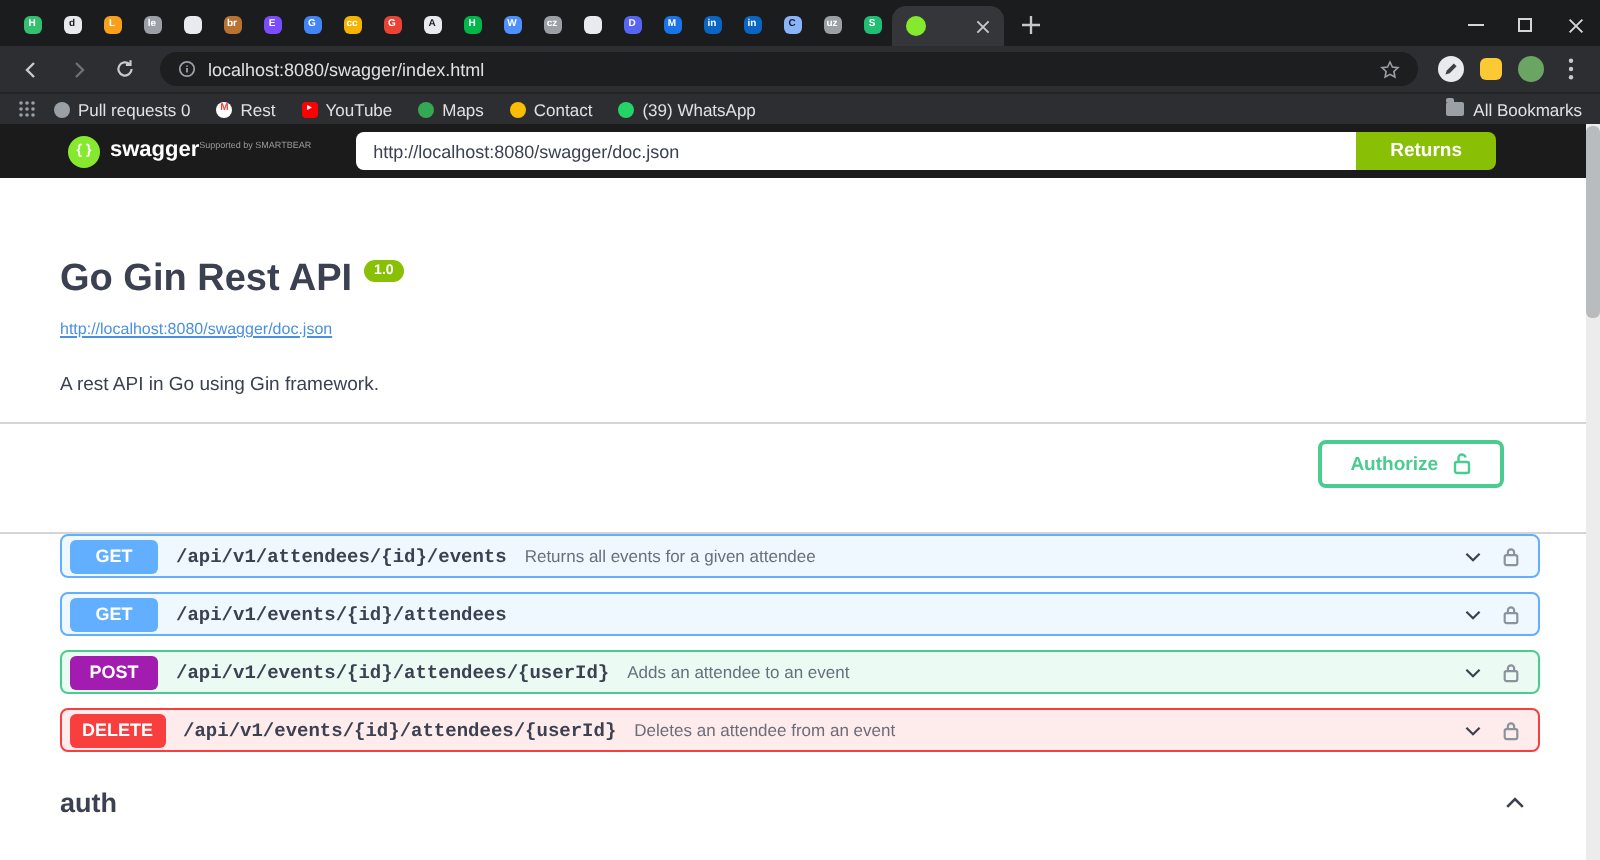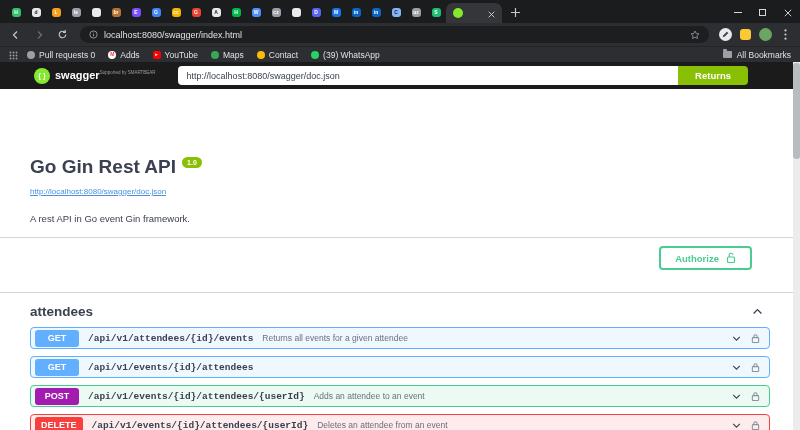--- a/index.html
+++ b/index.html
@@ -57,21 +57,21 @@
   .logo-text { font-size:11px; font-weight:bold; color:#ffffff; }
   .logo-sub { font-size:4.5px; color:#9a9a9a; margin-top:1px; }
   .url-group { flex:1; display:flex; margin-left:22px; }
   .url-input { flex:1; height:19px; border:none; border-radius:4px 0 0 4px; padding:0 9px; font-size:9px;
     color:#3b4151; background:#fff; outline:none; font-family:inherit; }
   .explore-btn { height:19px; border:none; border-radius:0 4px 4px 0; background:#89bf04; color:#fff;
     font-weight:bold; font-size:9.5px; padding:0 17px; font-family:inherit; }
 
   
   .content { flex:1; background:#fff; padding:0 30px; overflow:hidden; }
-  .info { padding-top:19px;margin-top:48px; }
+  .info { padding-top:40px; }
   .api-title { font-size:19px; font-weight:bold; color:#3b4151; display:flex; align-items:flex-start; gap:6px; }
   .version-badge { background:#89bf04; color:#fff; font-size:7px; font-weight:bold; padding:2px 5px;
     border-radius:8px; margin-top:1px; }
   .spec-link { display:inline-block; font-size:8px; color:#4990e2; margin-top:9px; text-decoration:underline; cursor:pointer; }
   .description { font-size:9.5px; color:#3b4151; margin-top:15px; }
   .full-divider { height:1px; background:rgba(59,65,81,.22); margin:13px -30px 0 -30px; }
   .auth-wrapper { display:flex; justify-content:flex-end; padding:8px 18px 9px 0; }
   .authorize-btn { display:flex; align-items:center; gap:7px; background:#fff; border:2px solid #49cc90;
     color:#49cc90; font-weight:bold; font-size:9.5px; padding:4px 14px; border-radius:4px; font-family:inherit; }
   .tag-head { display:flex; align-items:center; justify-content:space-between; padding:11px 6px 8px 0; }
@@ -258,21 +258,21 @@
           </g>
       </svg>
     </span>
     <div class="bookmark-list">
         <div class="bm">
           <span class="bm-ic" style="background: rgb(154, 160, 166); color: rgb(45, 46, 49);"></span>
           <span class="bm-label">Pull requests 0</span>
         </div>
         <div class="bm">
           <span class="bm-ic" style="background: rgb(255, 255, 255); color: rgb(234, 67, 53);">M</span>
-          <span class="bm-label">Adds</span>
+          <span class="bm-label">Rest</span>
         </div>
         <div class="bm">
           <span class="bm-ic square" style="background: rgb(255, 0, 0); color: rgb(255, 255, 255);">▸</span>
           <span class="bm-label">YouTube</span>
         </div>
         <div class="bm">
           <span class="bm-ic" style="background: rgb(52, 168, 83); color: rgb(255, 255, 255);"></span>
           <span class="bm-label">Maps</span>
         </div>
         <div class="bm">
@@ -306,43 +306,35 @@
     </div>
   </div>
 
   <div class="content">
     <div class="info">
       <h1 class="api-title">
         <span>Go Gin Rest API</span>
         <span class="version-badge">1.0</span>
       </h1>
       <a class="spec-link">http://localhost:8080/swagger/doc.json</a>
-      <p class="description">A rest API in Go event Gin framework.</p>
+      <p class="description">A rest API in Go using Gin framework.</p>
     </div>
     <div class="full-divider"></div>
     <div class="auth-wrapper">
       <button class="authorize-btn">
         <span>Authorize</span>
         <svg width="10" height="12" viewBox="0 0 20 24">
             <rect x="3" y="10" width="14" height="11" rx="2" fill="none" stroke="#49cc90" stroke-width="2.4"></rect>
             <path d="M6.5 10V6.5a3.5 3.5 0 017-1" fill="none" stroke="#49cc90" stroke-width="2.4"></path>
           </svg>
       </button>
     </div>
     <div class="full-divider"></div>
     <div>
         <section>
-          <div class="tag-head">
-            <span class="tag-name">attendees</span>
-            <span class="tag-arrow">
-              <svg width="13" height="13" viewBox="0 0 20 20">
-                <path d="M4 13l6-6 6 6" fill="none" stroke="#3b4151" stroke-width="2"></path>
-              </svg>
-            </span>
-          </div>
           <div class="opblock" style="border-color: rgb(97, 175, 254); background: rgba(97, 175, 254, 0.1);">
             <span class="method" style="background: rgb(97, 175, 254);">GET</span>
             <span class="path">/api/v1/attendees/{id}/events</span>
             <span class="summary">Returns all events for a given attendee</span>
             <span class="flex-sp"></span>
             <span class="row-chev">
               <svg width="11" height="11" viewBox="0 0 20 20">
                 <path d="M4 7l6 6 6-6" fill="none" stroke="#3b4151" stroke-width="2"></path>
               </svg>
             </span>

